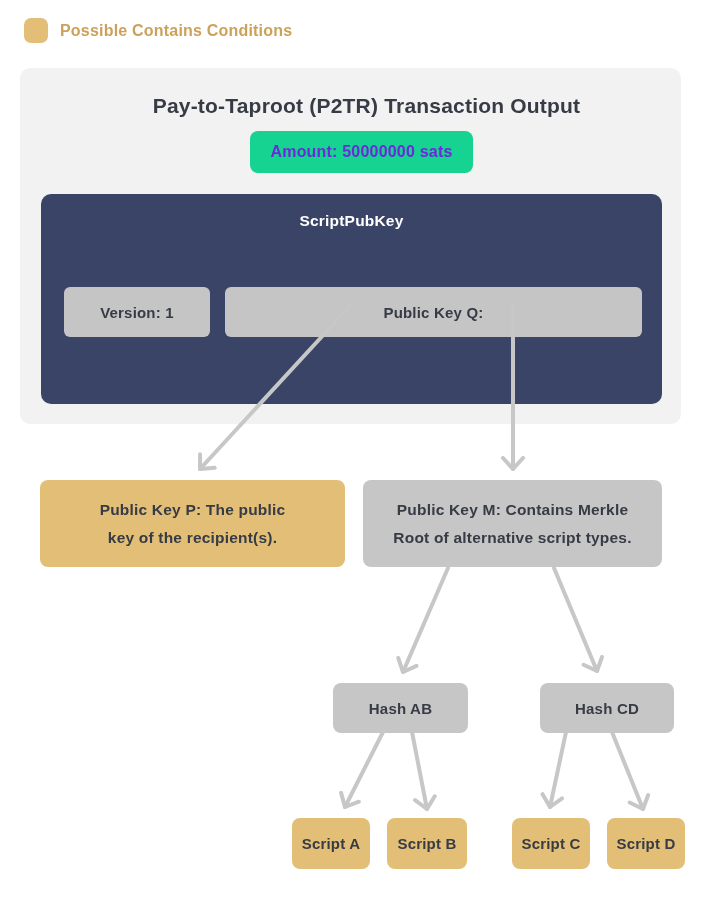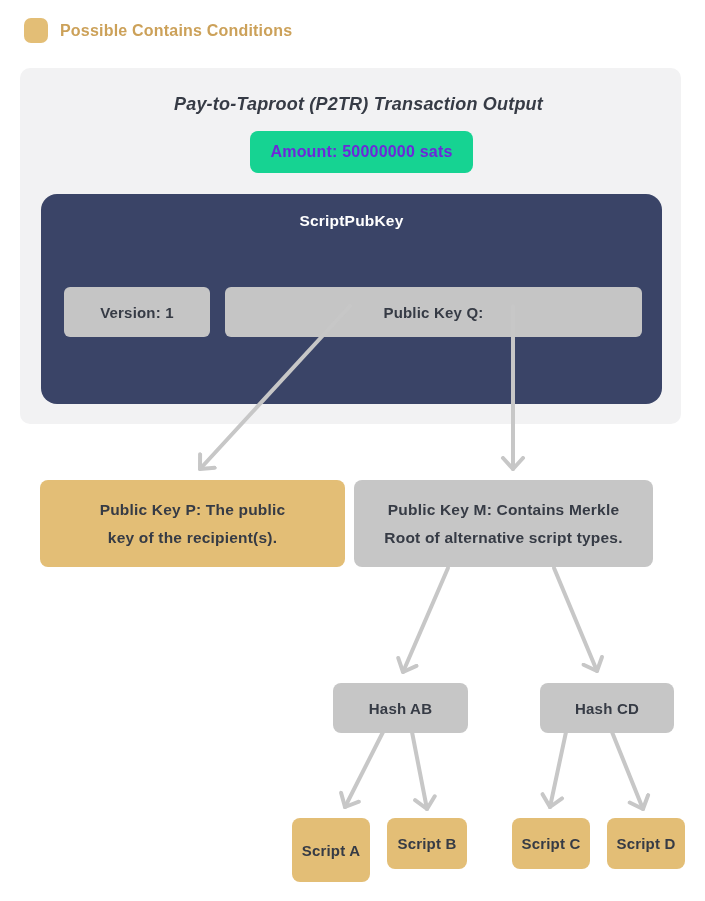--- a/index.html
+++ b/index.html
@@ -22,44 +22,44 @@
   }
   .abs{position:absolute;}
 
   
   .legend{left:24px;top:18px;display:flex;align-items:center;gap:12px;}
   .legend-swatch{width:24px;height:25px;border-radius:7px;background:var(--spending-condition-gold);}
   .legend-label{color:var(--legend-text-gold);font-size:16px;}
 
   
   .card{left:20px;top:68px;width:661px;height:356px;border-radius:10px;background:var(--card-background);}
-  .card-title{position:absolute;left:8px;top:26px;width:100%;text-align:center;font-size:18px;color:var(--text-dark);font-style:italic;}
+  .card-title{position:absolute;left:16px;top:26px;width:100%;text-align:center;font-size:21px;color:var(--text-dark);}
   .amount-pill{position:absolute;left:230px;top:63px;width:223px;height:42px;border-radius:8px;
     background:var(--amount-green);color:#6d28d9;font-size:16px;
     display:flex;align-items:center;justify-content:center;}
 
   
-  .spk{position:absolute;left:21px;top:126px;width:621px;height:210px;border-radius:16px;background:var(--scriptpubkey-navy);}
+  .spk{position:absolute;left:21px;top:126px;width:621px;height:210px;border-radius:10px;background:var(--scriptpubkey-navy);}
   .spk-title{position:absolute;left:0;top:18px;width:100%;text-align:center;color:#ffffff;font-size:15.5px;}
   .spk-field{position:absolute;top:61px;height:50px;border-radius:6px;background:var(--field-gray);
     display:flex;align-items:center;justify-content:center;font-size:15px;color:var(--text-dark);margin-top:32px;}
   .spk-version{left:23px;width:146px;}
   .spk-q{left:184px;width:417px;}
 
   
   .node{border-radius:8px;display:flex;flex-direction:column;align-items:center;justify-content:center;
     font-size:15.5px;line-height:28px;text-align:center;color:var(--text-dark);}
   .node-tan{background:var(--spending-condition-gold);}
   .node-gray{background:var(--node-gray);}
   .node-p{left:40px;top:480px;width:305px;height:87px;}
-  .node-m{left:354px;top:480px;width:299px;height:87px;}
+  .node-m{left:363px;top:480px;width:299px;height:87px;}
   .node-sm{border-radius:8px;display:flex;align-items:center;justify-content:center;font-size:15px;color:var(--text-dark);}
   .hash-ab{left:333px;top:683px;width:135px;height:50px;}
   .hash-cd{left:528px;top:683px;width:134px;height:50px;margin-left:12px;}
-  .script-a{left:292px;top:818px;width:78px;height:64px;}
+  .script-a{left:292px;top:818px;width:78px;height:51px;}
   .script-b{left:387px;top:818px;width:80px;height:51px;}
   .script-c{left:512px;top:818px;width:78px;height:51px;}
   .script-d{left:607px;top:818px;width:78px;height:51px;}
 
   
   .arrows{left:0;top:0;pointer-events:none;}
   .arrow{stroke:var(--arrow-gray);stroke-width:4;fill:none;stroke-linecap:round;}
 </style>
 </head>
 <body>

